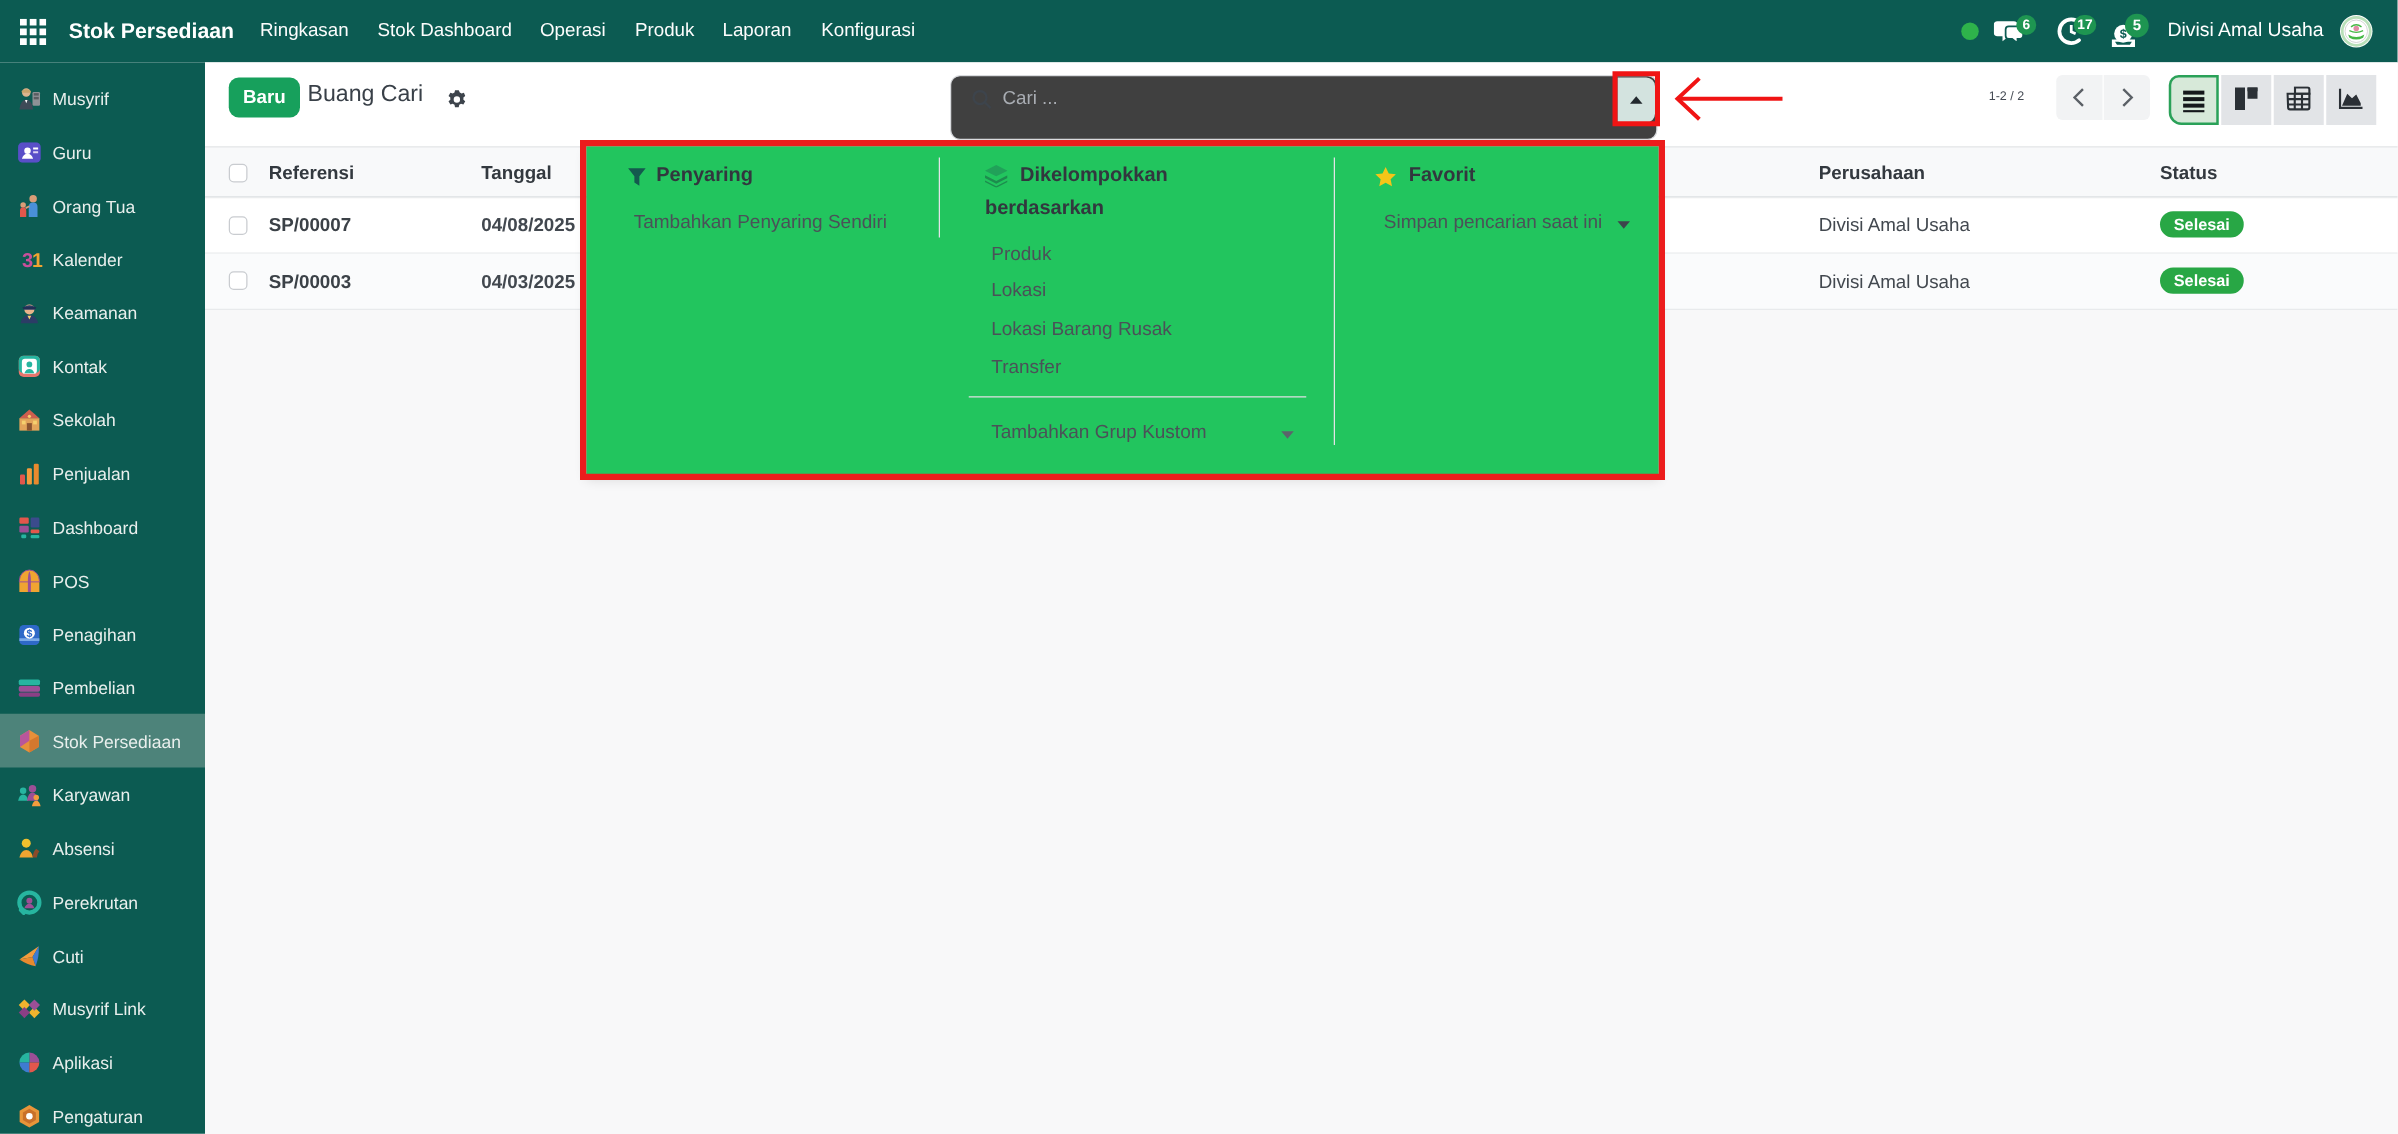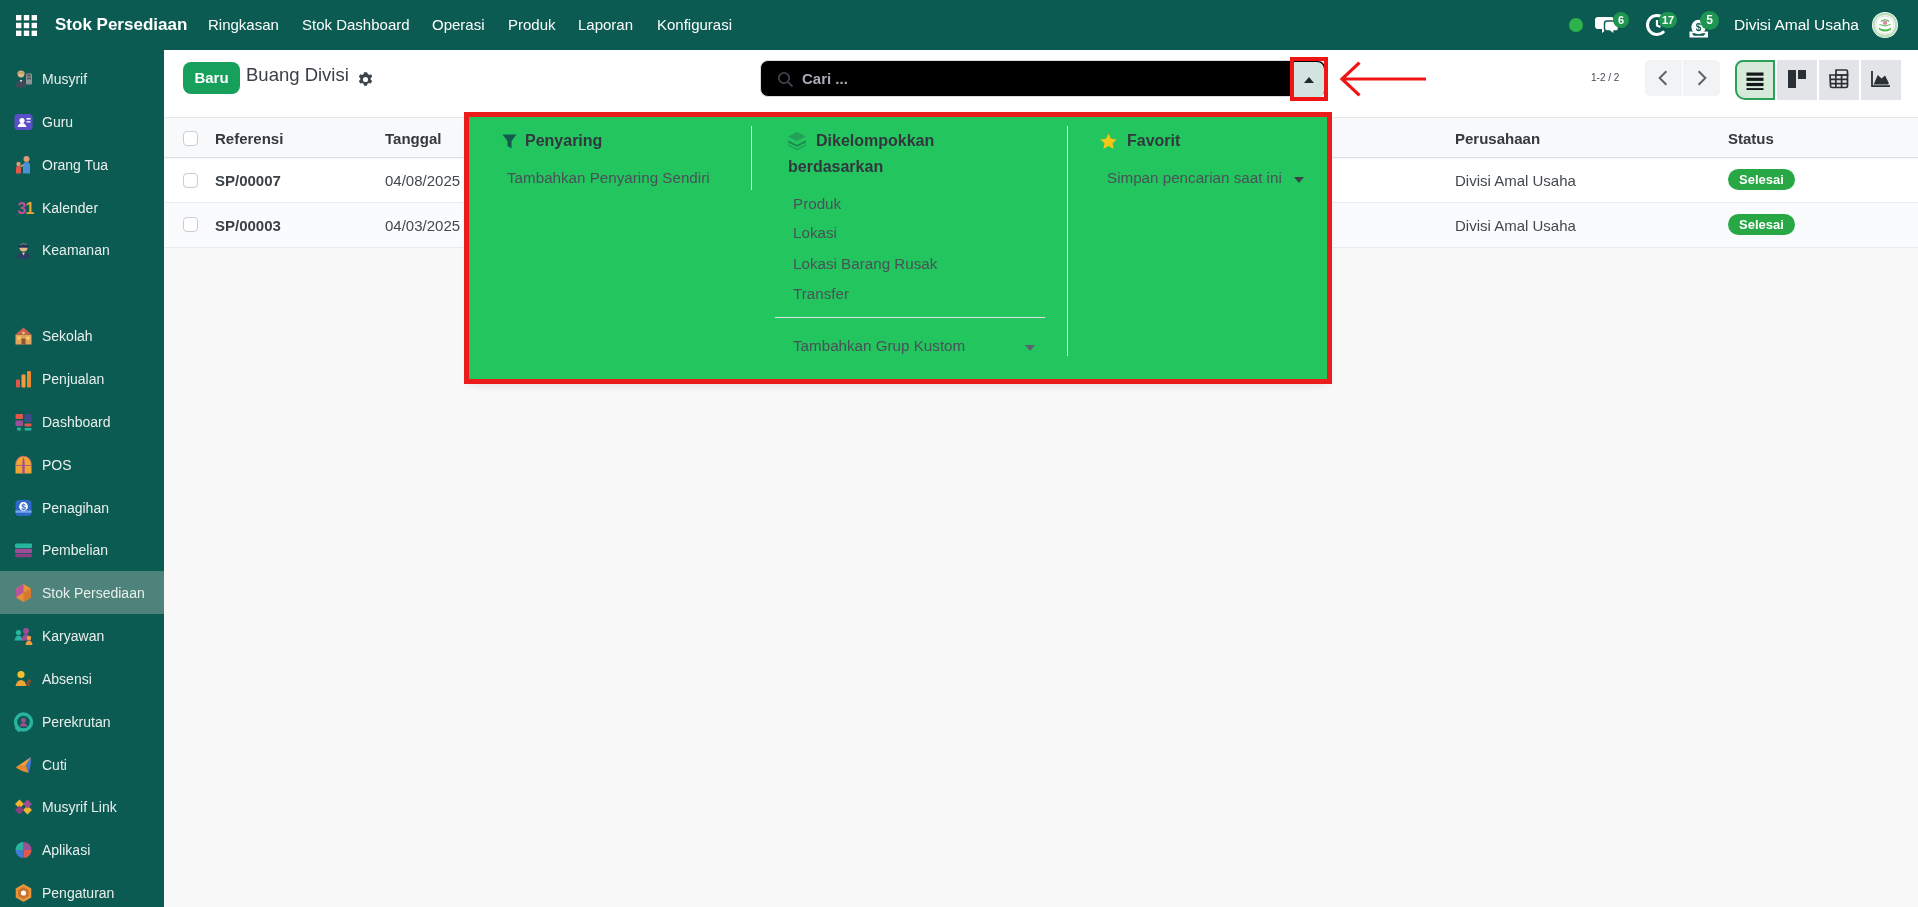--- a/index.html
+++ b/index.html
@@ -28,22 +28,22 @@
   
   #main { position:absolute; left:164px; top:50px; width:1754px; height:857px;
     background:#f8f8f9; }
   #controlbar { position:absolute; left:0; top:0; width:1754px; height:67px;
     background:#fff; }
   #btn-baru { position:absolute; left:19px; top:12px; width:57px; height:32px;
     background:#17a05c; border-radius:8px; color:#fff; font-weight:bold;
     font-size:15px; text-align:center; line-height:32px; }
   #title { position:absolute; left:82px; top:14px; font-size:18.5px; color:#394048; }
   
-  #searchbox { position:absolute; left:596px; top:10px; width:566px; height:37px;
-    background:#000000; border:1px solid #d9dbde; border-radius:8px;font-weight:bold; }
+  #searchbox { position:absolute; left:596px; top:10px; width:566px; height:52px;
+    background:#404040; border:1px solid #d9dbde; border-radius:8px; }
   #searchbox .ph { position:absolute; left:41px; top:8px; font-size:15px; color:#a9adb3; }
   #sf-toggle { position:absolute; right:1px; top:1px; width:30px; height:35.5px;
     background:#d3e3df; border-radius:0 7px 7px 0; }
   #sf-toggle .caret { position:absolute; left:10px; top:15px; width:0; height:0;
     border-left:5.5px solid transparent; border-right:5.5px solid transparent;
     border-bottom:6px solid #22292e; }
   
   #pager-txt { position:absolute; left:1427px; top:22px; font-size:10px; color:#454b54; }
   .pgbtn { position:absolute; top:10px; width:37px; height:36px; background:#f2f3f4; }
   .viewbtn { position:absolute; top:10px; width:40px; height:39.5px; background:#e2e4e7; }
@@ -51,21 +51,21 @@
 
   
   #thead { position:absolute; left:0; top:67px; width:1754px; height:41px;
     background:#f8f9fa; border-top:1px solid #e4e6e8; border-bottom:1px solid #dcdfe2;
     font-weight:bold; font-size:15px; color:#33393f; }
   .trow { position:absolute; left:0; width:1754px; height:44px; font-size:15px;
     color:#42484f; border-bottom:1px solid #e8eaec; background:#fff; }
   .cb { position:absolute; width:15px; height:15px; border:1px solid #c9ccd0;
     border-radius:4px; background:#fff; }
   .ref { position:absolute; left:51px; font-weight:bold; color:#3b4147; }
-  .c-date { position:absolute; left:221px; }
+  .c-date { position:absolute; left:221px;font-weight:bold; }
   .c-comp { position:absolute; left:1291px; }
   .badge { position:absolute; left:1564px; background:#28a745; color:#fff;
     font-size:13px; font-weight:bold; border-radius:11px; padding:3px 11px; }
 
   
   #dropdown { position:absolute; left:469px; top:117px; width:858px; height:263px;
     background:#22c55e; box-shadow:0 4px 9px rgba(0,0,0,.12); }
   #dd-red { position:absolute; left:464px; top:112px; width:868px; height:272px;
     border:5px solid #ec1c1c; z-index:30; }
   .ddtitle { font-weight:bold; font-size:16px; color:#32373e; }
@@ -177,20 +177,30 @@
   <div class="sitem" style="top:178px">
       <svg class="ic" viewBox="0 0 21 21">
         <circle cx="10.5" cy="8" r="4" fill="#e8b48a"></circle>
         <path d="M5.5 6.5 q5 -3.8 10 0 l-0.7 1.8 h-8.6 z" fill="#2c3c66"></path>
         <path d="M5 6.2 h11 l-0.5 1.2 h-10 z" fill="#1e2c50"></path>
         <path d="M3.5 19 q1.5 -6.5 7 -6.5 q5.5 0 7 6.5 z" fill="#2c3c66"></path>
         <path d="M9 13 l1.5 3 1.5 -3 z" fill="#f5d06e"></path>
       </svg>
       <span class="lbl">Keamanan</span>
     </div>
+  <div class="sitem" style="top:221px">
+      <svg class="ic" viewBox="0 0 21 21">
+        <rect x="2" y="2" width="17" height="17" rx="4" fill="#e8756d"></rect>
+        <rect x="2" y="2" width="17" height="14" rx="4" fill="#27b5a0"></rect>
+        <rect x="4.5" y="4.5" width="12" height="12" rx="2.5" fill="#fff"></rect>
+        <circle cx="10.5" cy="9" r="2.3" fill="#27b5a0"></circle>
+        <path d="M6.5 16 q1.2 -3.4 4 -3.4 q2.8 0 4 3.4 z" fill="#27b5a0"></path>
+      </svg>
+      <span class="lbl">Kontak</span>
+    </div>
   <div class="sitem" style="top:264px">
       <svg class="ic" viewBox="0 0 21 21">
         <rect x="2.5" y="9" width="16" height="10" fill="#e2a45a"></rect>
         <path d="M10.5 2 L18.5 9 h-16 z" fill="#cc5f4e"></path>
         <rect x="8.5" y="13" width="4" height="6" fill="#8a5430"></rect>
         <rect x="4.5" y="11" width="3" height="3" fill="#f5d06e"></rect>
         <rect x="13.5" y="11" width="3" height="3" fill="#f5d06e"></rect>
         <circle cx="10.5" cy="7.5" r="1.3" fill="#f5d06e"></circle>
       </svg>
       <span class="lbl">Sekolah</span>
@@ -306,21 +316,21 @@
         <path d="M10.5 1.5 L18.3 6 v9 L10.5 19.5 L2.7 15 V6 z" fill="#e8953a"></path>
         <path d="M10.5 4.5 L15.7 7.5 v6 L10.5 16.5 L5.3 13.5 v-6 z" fill="#c9702a"></path>
         <circle cx="10.5" cy="10.5" r="2.6" fill="#fff"></circle>
       </svg>
       <span class="lbl">Pengaturan</span>
     </div>
 </div>
 <div id="main">
   <div id="controlbar">
     <div id="btn-baru">Baru</div>
-    <div id="title">Buang Divisi</div>
+    <div id="title">Buang Cari</div>
     <svg class="abs" style="left:193px;top:20px" width="17" height="17" viewBox="0 0 16 16">
       <path fill="#3d444c" d="M9.4 1h-2.8l-.4 1.8a5.5 5.5 0 0 0-1.3.8L3.1 3 1.7 5.4l1.4 1.2a5.6 5.6 0 0 0 0 1.6L1.7 9.4 3.1 11.8l1.8-.6a5.5 5.5 0 0 0 1.3.8l.4 1.8h2.8l.4-1.8a5.5 5.5 0 0 0 1.3-.8l1.8.6 1.4-2.4-1.4-1.2a5.6 5.6 0 0 0 0-1.6l1.4-1.2L13.3 3l-1.8.6a5.5 5.5 0 0 0-1.3-.8zM8 5.6A2.4 2.4 0 1 1 8 10.4 2.4 2.4 0 0 1 8 5.6z" transform="translate(0,1)"></path>
     </svg>
     <div id="searchbox">
       <svg class="abs" style="left:16px;top:10px" width="17" height="17" viewBox="0 0 17 17">
         <circle cx="7" cy="7" r="5.2" fill="none" stroke="#3d444c" stroke-width="1.8"></circle>
         <path d="M11 11 L15.5 15.5" stroke="#3d444c" stroke-width="1.8"></path>
       </svg>
       <div class="ph" style="top:9px">Cari ...</div>
       <div id="sf-toggle">

